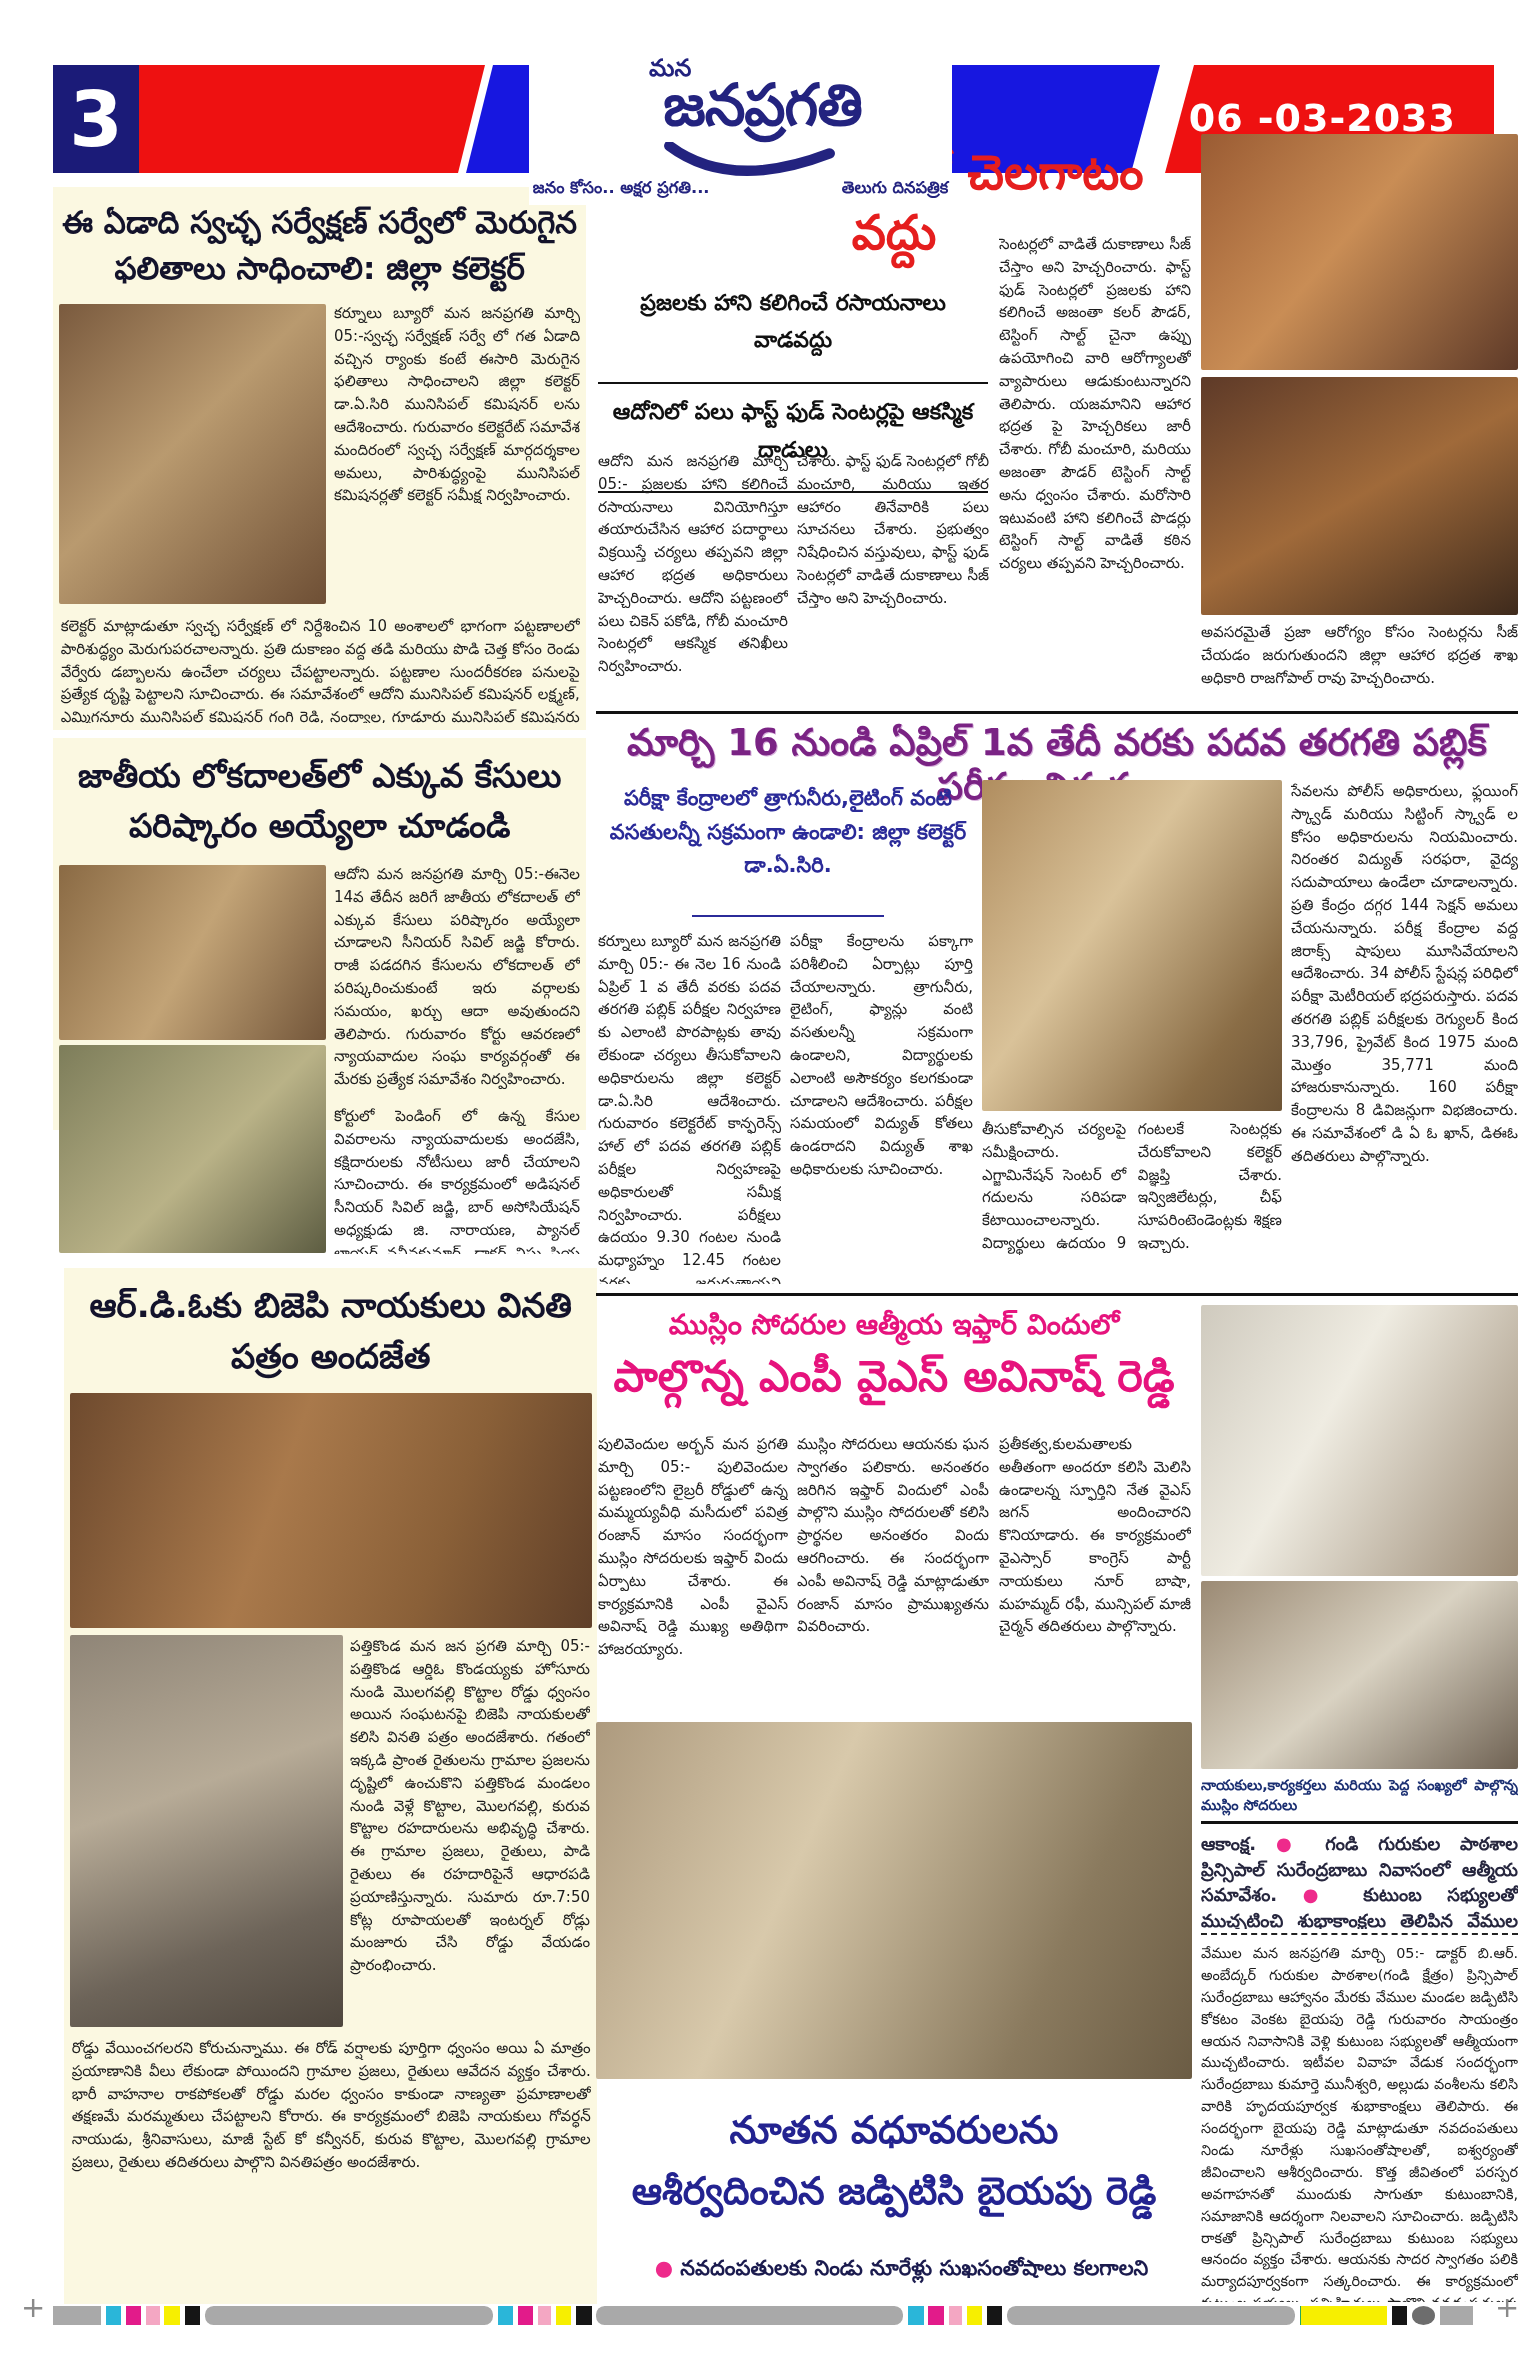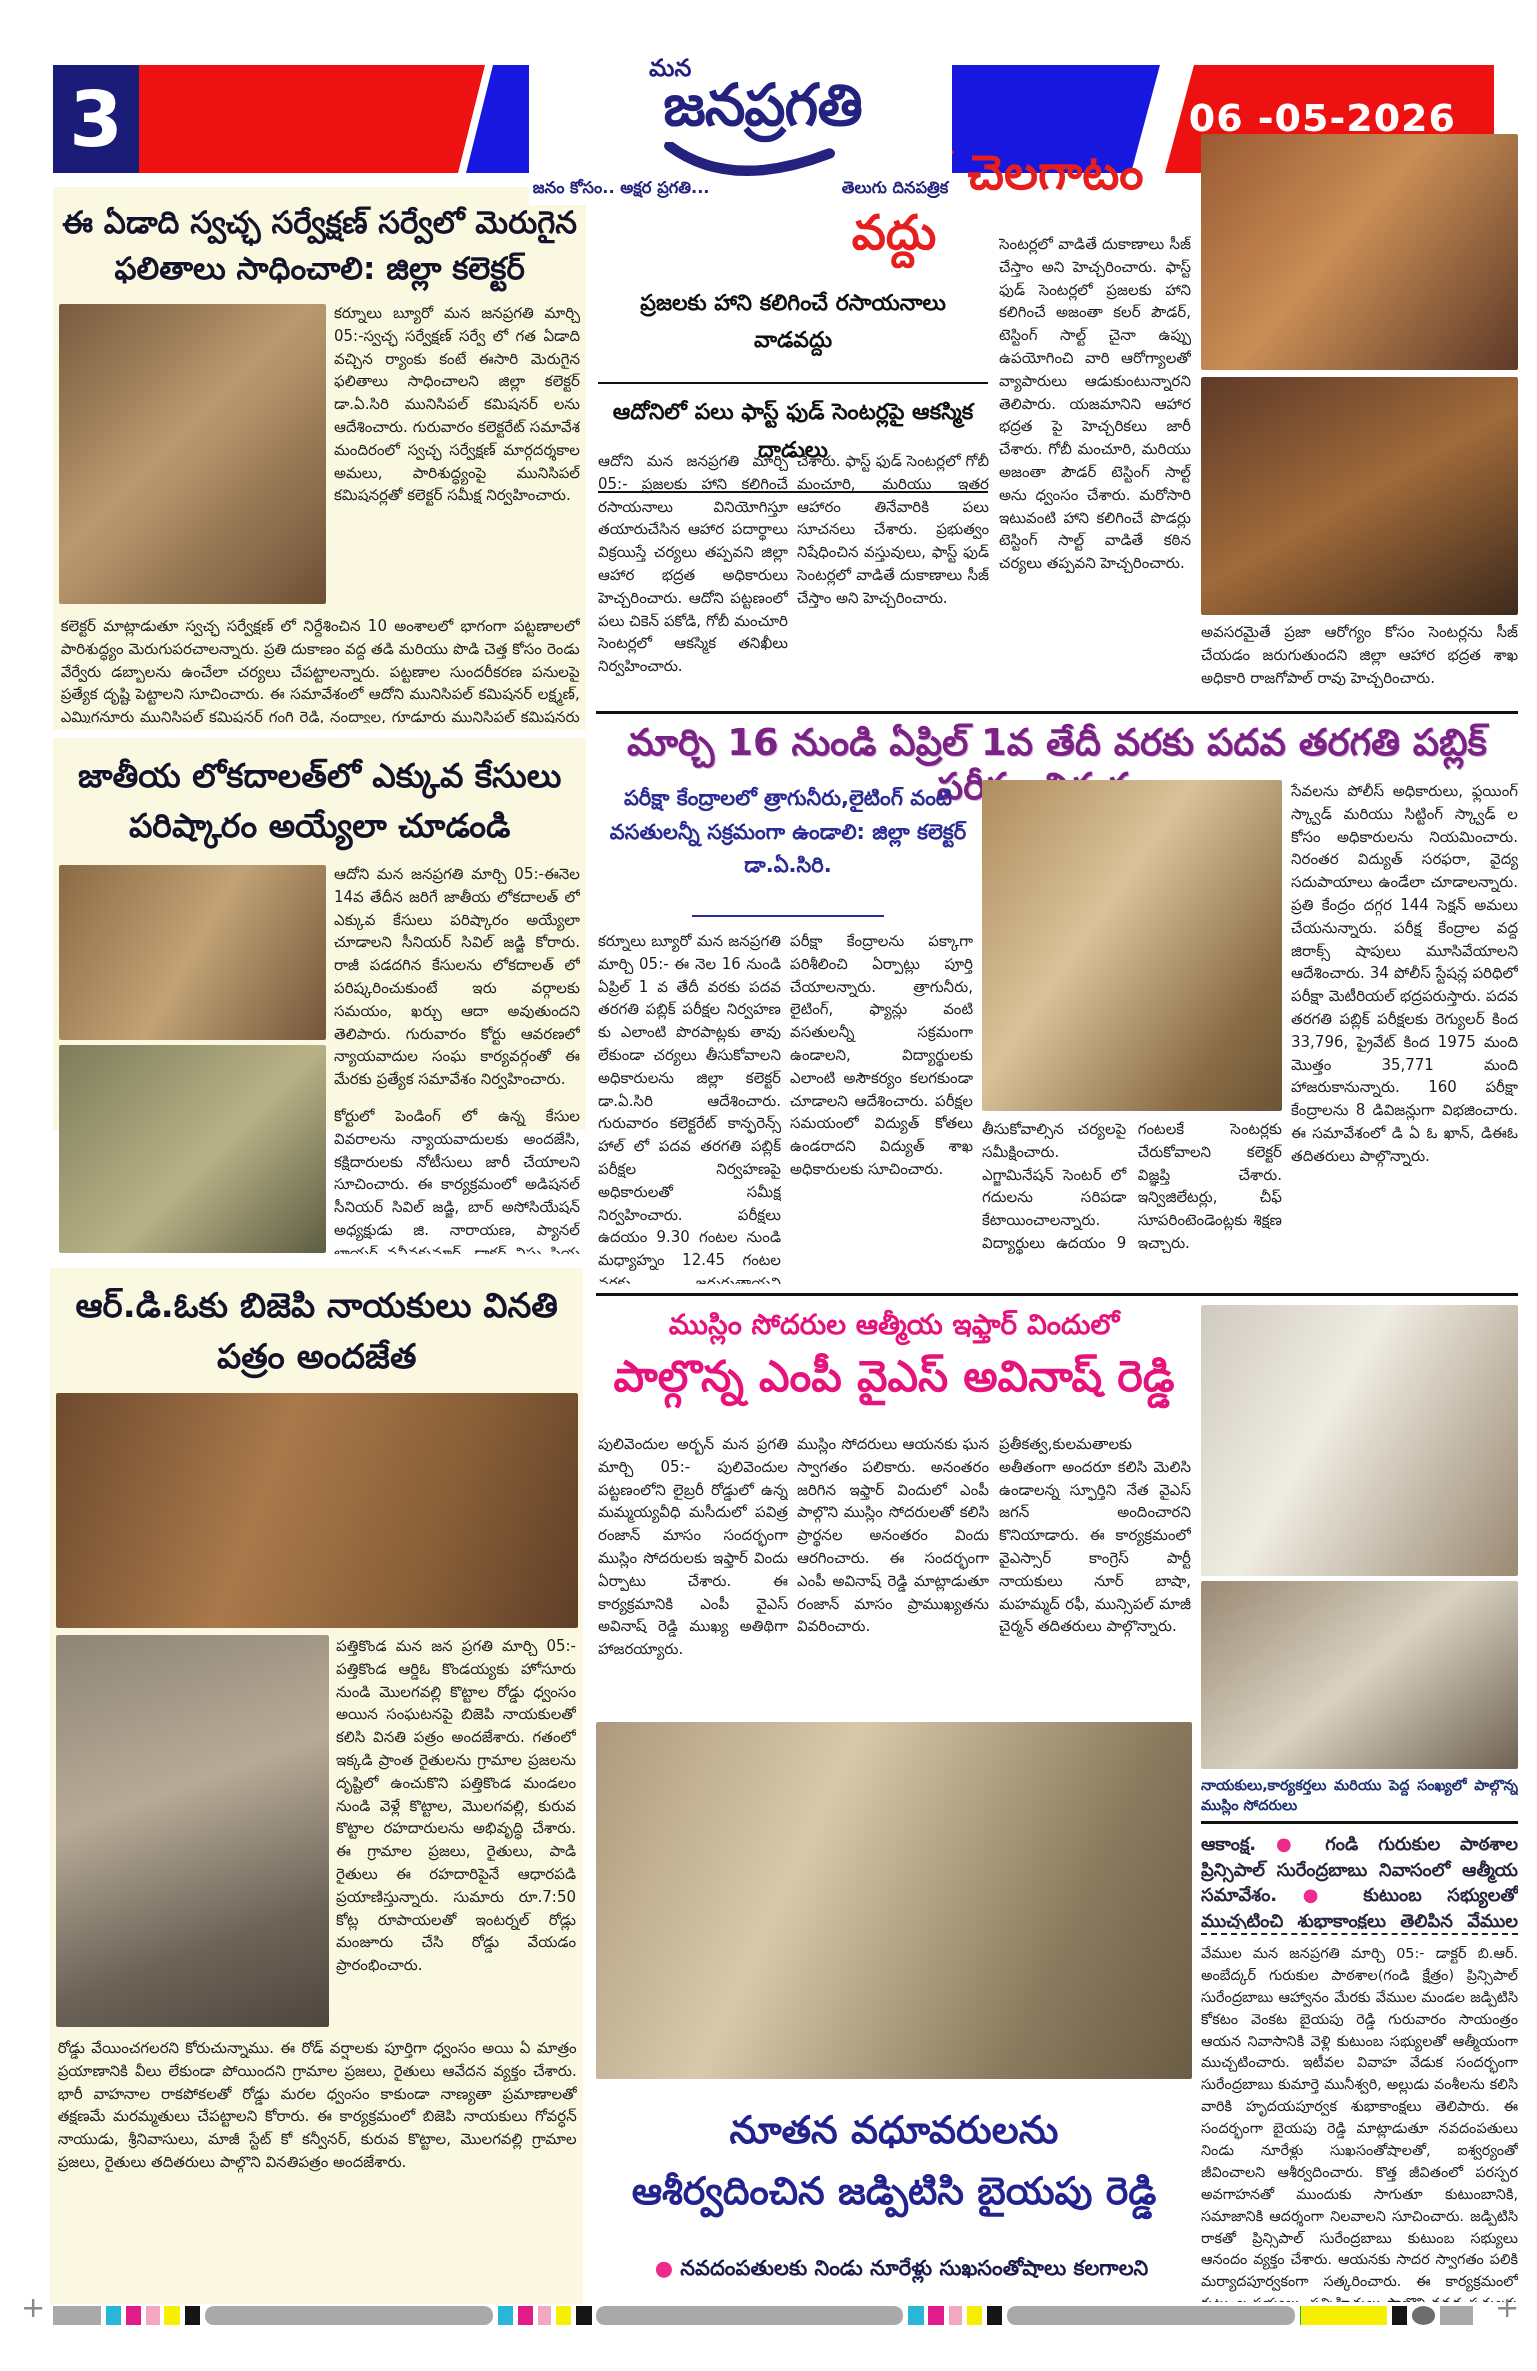--- a/index.html
+++ b/index.html
@@ -47,21 +47,21 @@
 <body>
 
 <div class="page">
 
   <div class="abs" style="left:53px;top:65px;width:1441px;height:108px;">
     <div class="abs pageno" style="left:0;top:0;width:86px;height:108px;">3</div>
     <div class="abs band-red" style="left:86px;top:0;width:346px;height:108px;clip-path:polygon(0 0,100% 0,calc(100% - 27px) 100%,0 100%);"></div>
     <div class="abs band-blue" style="left:413px;top:0;width:67px;height:108px;clip-path:polygon(27px 0,100% 0,100% 100%,0 100%);"></div>
     <div class="abs band-blue" style="left:898px;top:0;width:209px;height:108px;clip-path:polygon(0 0,100% 0,calc(100% - 29px) 100%,0 100%);"></div>
     <div class="abs band-red" style="left:1112px;top:0;width:329px;height:108px;clip-path:polygon(29px 0,100% 0,100% 100%,0 100%);">
-      <div class="abs date-txt" style="right:38px;top:31px;">06 -05-2026</div>
+      <div class="abs date-txt" style="right:38px;top:31px;">06 -03-2033</div>
     </div>
 
     <div class="abs mast-panel" style="left:476px;top:-43px;width:423px;height:151px;">
       <div class="abs mast-small" style="left:120px;top:0;font-size:24px;">మన</div>
       <div class="abs mast-title" style="left:0;right:0;top:17.3px;font-size:58px;">జనప్రగతి</div>
       <div class="abs" style="left:134px;top:88px;">
         <svg width="173" height="42" viewBox="0 0 180 44">
           <path d="M6 4 Q70 52 174 12" stroke="#23237f" stroke-width="11" fill="none" stroke-linecap="round"></path>
         </svg>
       </div>
@@ -78,21 +78,21 @@
   </div>
 
   <div class="abs ybox" style="left:53px;top:738px;width:533px;height:392px;">
     <div class="abs hl-dark" style="left:7.7px;top:13.4px;width:518px;height:104px;font-size:33px;">జాతీయ లోకదాలత్‌లో ఎక్కువ కేసులు పరిష్కారం అయ్యేలా చూడండి</div>
     <div class="abs photo" style="left:5.8px;top:127px;width:267px;height:175px;background:linear-gradient(120deg,#8a6a44 0%,#c2a376 50%,#73563a 100%);"></div>
     <div class="abs photo" style="left:5.8px;top:307px;width:267px;height:208px;background:linear-gradient(135deg,#7d7d5a 0%,#b9b287 55%,#5d5d42 100%);"></div>
     <div class="abs body-text" style="left:281px;top:125px;width:246px;height:238px;">ఆదోని మన జనప్రగతి మార్చి 05:-ఈనెల 14వ తేదీన జరిగే జాతీయ లోకదాలత్ లో ఎక్కువ కేసులు పరిష్కారం అయ్యేలా చూడాలని సీనియర్ సివిల్ జడ్జి కోరారు. రాజీ పడదగిన కేసులను లోకదాలత్ లో పరిష్కరించుకుంటే ఇరు వర్గాలకు సమయం, ఖర్చు ఆదా అవుతుందని తెలిపారు. గురువారం కోర్టు ఆవరణలో న్యాయవాదుల సంఘ కార్యవర్గంతో ఈ మేరకు ప్రత్యేక సమావేశం నిర్వహించారు.</div>
     <div class="abs body-text" style="left:281px;top:367px;width:246px;height:149px;">కోర్టులో పెండింగ్ లో ఉన్న కేసుల వివరాలను న్యాయవాదులకు అందజేసి, కక్షిదారులకు నోటీసులు జారీ చేయాలని సూచించారు. ఈ కార్యక్రమంలో అడిషనల్ సీనియర్ సివిల్ జడ్జి, బార్ అసోసియేషన్ అధ్యక్షుడు జి. నారాయణ, ప్యానల్ లాయర్ నవీనకుమార్, డాక్టర్ విష్ణు ప్రియ తదితరులు పాల్గొన్నారు.</div>
   </div>
 
-  <div class="abs ybox" style="left:50px;top:1268px;width:533px;height:1036px;">
+  <div class="abs ybox" style="left:64px;top:1268px;width:533px;height:1036px;">
     <div class="abs hl-dark" style="left:7.7px;top:11.5px;width:518px;height:108px;font-size:34px;">ఆర్.డి.ఓకు బిజెపి నాయకులు వినతి పత్రం అందజేత</div>
     <div class="abs photo" style="left:5.8px;top:125px;width:522px;height:235px;background:linear-gradient(110deg,#6e4a2e 0%,#a9794b 40%,#8a6038 70%,#5f3f28 100%);"></div>
     <div class="abs photo" style="left:5.8px;top:367px;width:273px;height:392px;background:linear-gradient(160deg,#8f8577 0%,#b7ab97 40%,#6d6459 75%,#4e463d 100%);"></div>
     <div class="abs body-text" style="left:286px;top:367px;width:240px;height:394px;">పత్తికొండ మన జన ప్రగతి మార్చి 05:-పత్తికొండ ఆర్డిఓ కొండయ్యకు హోసూరు నుండి మొలగవల్లి కొట్టాల రోడ్డు ధ్వంసం అయిన సంఘటనపై బిజెపి నాయకులతో కలిసి వినతి పత్రం అందజేశారు. గతంలో ఇక్కడి ప్రాంత రైతులను గ్రామాల ప్రజలను దృష్టిలో ఉంచుకొని పత్తికొండ మండలం నుండి వెళ్లే కొట్టాల, మొలగవల్లి, కురువ కొట్టాల రహదారులను అభివృద్ధి చేశారు. ఈ గ్రామాల ప్రజలు, రైతులు, పాడి రైతులు ఈ రహదారిపైనే ఆధారపడి ప్రయాణిస్తున్నారు. సుమారు రూ.7:50 కోట్ల రూపాయలతో ఇంటర్నల్ రోడ్లు మంజూరు చేసి రోడ్డు వేయడం ప్రారంభించారు.</div>
     <div class="abs body-text" style="left:7.7px;top:769px;width:519px;height:255px;">రోడ్డు వేయించగలరని కోరుచున్నాము. ఈ రోడ్ వర్షాలకు పూర్తిగా ధ్వంసం అయి ఏ మాత్రం ప్రయాణానికి వీలు లేకుండా పోయిందని గ్రామాల ప్రజలు, రైతులు ఆవేదన వ్యక్తం చేశారు. భారీ వాహనాల రాకపోకలతో రోడ్డు మరల ధ్వంసం కాకుండా నాణ్యతా ప్రమాణాలతో తక్షణమే మరమ్మతులు చేపట్టాలని కోరారు. ఈ కార్యక్రమంలో బిజెపి నాయకులు గోవర్ధన్ నాయుడు, శ్రీనివాసులు, మాజీ స్టేట్ కో కన్వీనర్, కురువ కొట్టాల, మొలగవల్లి గ్రామాల ప్రజలు, రైతులు తదితరులు పాల్గొని వినతిపత్రం అందజేశారు.</div>
   </div>
 
   <div class="abs hl-red" style="left:596px;top:142px;width:596px;height:85px;font-size:48px;">ప్రజల ప్రాణాలతో చెలగాటం వద్దు</div>
   <div class="abs photo" style="left:1201px;top:134px;width:317px;height:236px;background:linear-gradient(130deg,#9a5b33 0%,#c98d55 45%,#5e3a28 100%);"></div>
   <div class="abs photo" style="left:1201px;top:377px;width:317px;height:238px;background:linear-gradient(150deg,#5e3a28 0%,#a06a3a 50%,#3e2a1c 100%);"></div>

